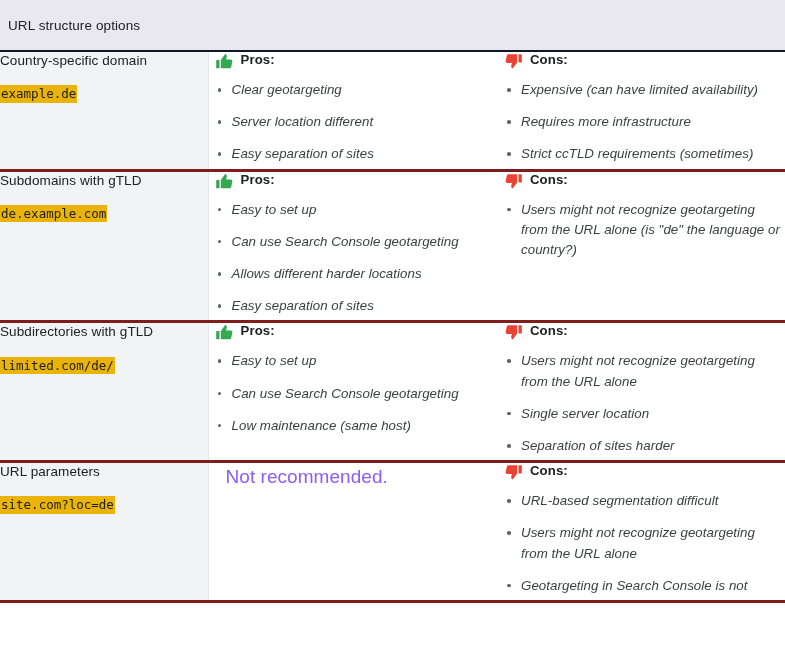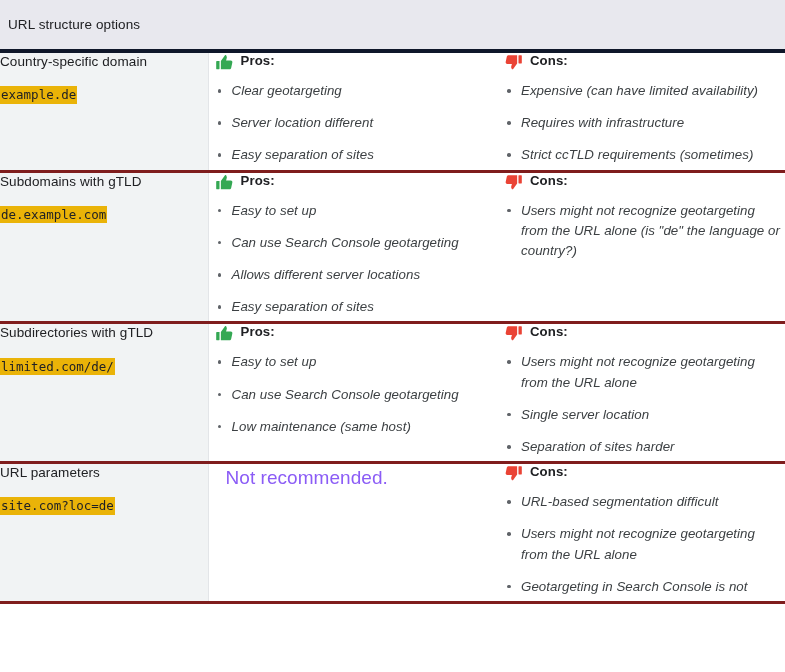--- a/index.html
+++ b/index.html
@@ -25,21 +25,21 @@
     border-collapse: collapse;
     table-layout: fixed;
   }
   table.url-table col.c-option { width: 208px; }
   table.url-table col.c-pros   { width: 290px; }
   table.url-table col.c-cons   { width: 287px; }
 
   
   .caption-row td {
     background: #e8e8ee;
-    border-bottom: 4px solid #0f172a;
+    border-bottom: 2px solid #0f172a;
     padding: 0;
     height: 51px;
     vertical-align: middle;
   }
   .caption-text {
     font-size: 13.5px;
     color: #202124;
     padding-left: 8px;
     letter-spacing: 0.1px;
   }
@@ -178,41 +178,41 @@
               <span class="glyph">
                 <svg width="19" height="19" viewBox="0 0 24 24" aria-hidden="true">
                   <rect x="18.3" y="2.8" width="4.2" height="10.5" rx="0.6" fill="#ea4335"></rect>
                   <path d="M16.6 2.8v10.4l-5.0 7.0c-0.5 0.7-1.6 0.6-1.9-0.2l-0.5-1.3c-0.2-0.5-0.2-1.0-0.1-1.5L10 13.8H4.1c-1.3 0-2.3-1.2-2.0-2.5l1.5-6.8C3.8 3.5 4.7 2.8 5.7 2.8h10.9z" fill="#ea4335"></path>
                 </svg>
               </span>
               <span class="pc-label">Cons:</span>
             </div>
             <ul class="pc-list">
               <li>Expensive (can have limited availability)</li>
-              <li>Requires with infrastructure</li>
+              <li>Requires more infrastructure</li>
               <li>Strict ccTLD requirements (sometimes)</li>
             </ul>
           </td>
         </tr>
         <tr class="data-row">
           <td class="opt-cell"><div class="opt-title">Subdomains with gTLD</div><span class="opt-code">de.example.com</span></td>
           <td class="pros-cell">
             <div class="pc-head">
               <span class="glyph">
                 <svg width="19" height="19" viewBox="0 0 24 24" aria-hidden="true">
                   <rect x="1.5" y="10" width="4.2" height="10.5" rx="0.6" fill="#34a853"></rect>
                   <path d="M7.4 20.5V10.1l5.0-7.0c0.5-0.7 1.6-0.6 1.9 0.2l0.5 1.3c0.2 0.5 0.2 1.0 0.1 1.5L14 9.5h5.9c1.3 0 2.3 1.2 2.0 2.5l-1.5 6.8c-0.2 1.0-1.1 1.7-2.1 1.7H7.4z" fill="#34a853"></path>
                 </svg>
               </span>
               <span class="pc-label">Pros:</span>
             </div>
             <ul class="pc-list">
               <li>Easy to set up</li>
               <li>Can use Search Console geotargeting</li>
-              <li>Allows different server locations</li>
+              <li>Allows different harder locations</li>
               <li>Easy separation of sites</li>
             </ul>
           </td>
           <td class="cons-cell">
             <div class="pc-head">
               <span class="glyph">
                 <svg width="19" height="19" viewBox="0 0 24 24" aria-hidden="true">
                   <rect x="18.3" y="2.8" width="4.2" height="10.5" rx="0.6" fill="#ea4335"></rect>
                   <path d="M16.6 2.8v10.4l-5.0 7.0c-0.5 0.7-1.6 0.6-1.9-0.2l-0.5-1.3c-0.2-0.5-0.2-1.0-0.1-1.5L10 13.8H4.1c-1.3 0-2.3-1.2-2.0-2.5l1.5-6.8C3.8 3.5 4.7 2.8 5.7 2.8h10.9z" fill="#ea4335"></path>
                 </svg>

